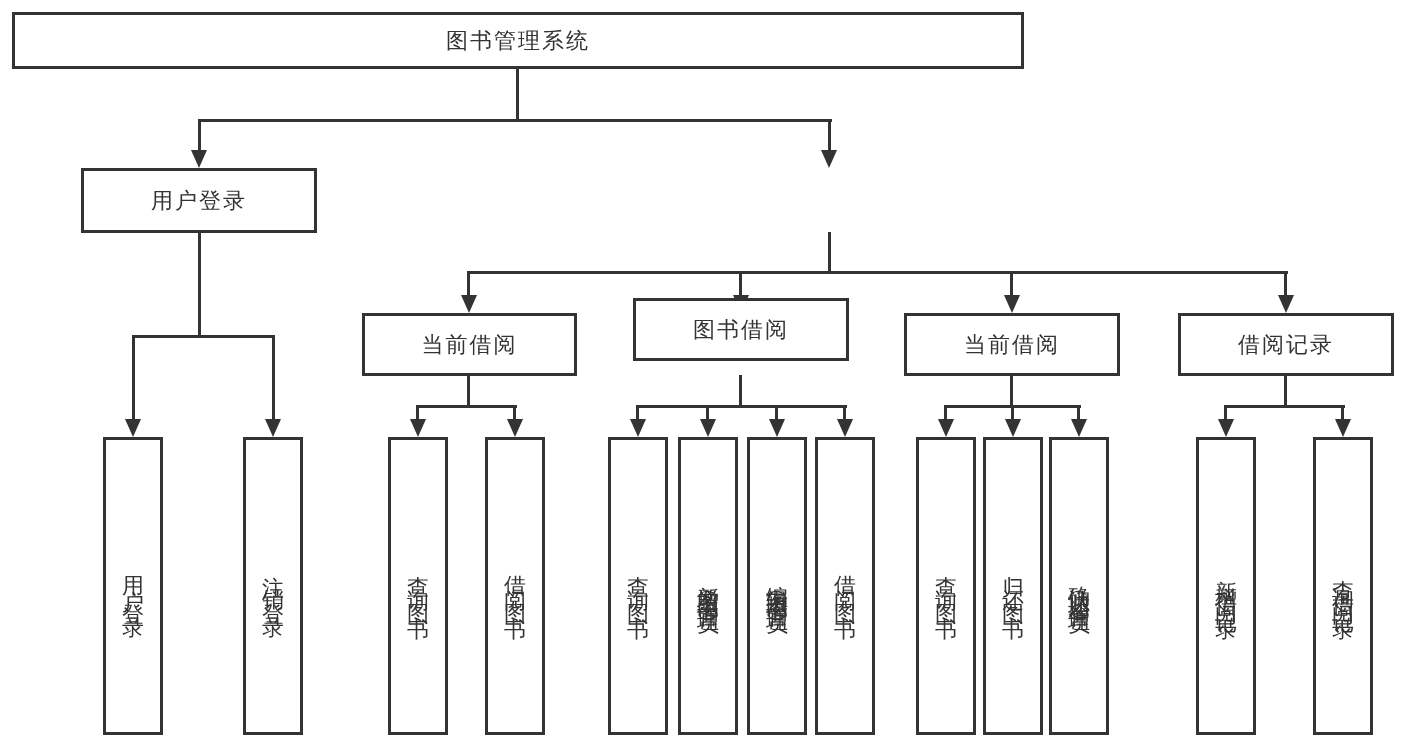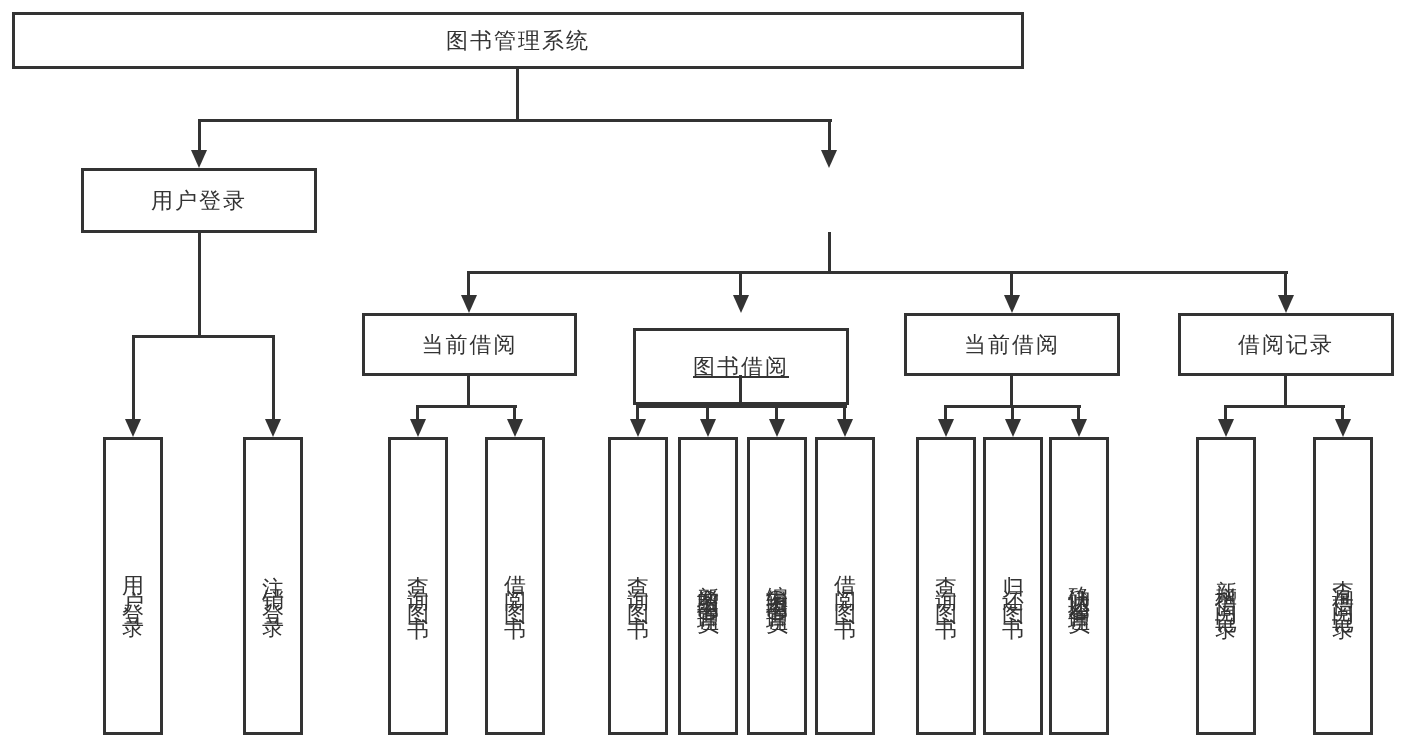--- a/index.html
+++ b/index.html
@@ -82,21 +82,21 @@
   <div class="vline" style="left:467px; top:271px; height:26px;"></div>
   <div class="arrow" style="left:461px; top:295px;"></div>
   <div class="vline" style="left:739px; top:271px; height:26px;"></div>
   <div class="arrow" style="left:733px; top:295px;"></div>
   <div class="vline" style="left:1010px; top:271px; height:26px;"></div>
   <div class="arrow" style="left:1004px; top:295px;"></div>
   <div class="vline" style="left:1284px; top:271px; height:26px;"></div>
   <div class="arrow" style="left:1278px; top:295px;"></div>
 
   <div class="node" style="left:362px; top:313px; width:215px; height:63px;">当前借阅</div>
-  <div class="node" style="left:633px; top:328px; width:216px; height:77px;text-decoration:underline;">图书借阅</div>
+  <div class="node" style="left:633px; top:298px; width:216px; height:63px;">图书借阅</div>
   <div class="node" style="left:904px; top:313px; width:216px; height:63px;">当前借阅</div>
   <div class="node" style="left:1178px; top:313px; width:216px; height:63px;">借阅记录</div>
 
   <div class="vline" style="left:467px; top:375px; height:32px;"></div>
   <div class="hline" style="left:416px; top:405px; width:101px;"></div>
   <div class="vline" style="left:416px; top:405px; height:16px;"></div>
   <div class="arrow" style="left:410px; top:419px;"></div>
   <div class="vline" style="left:513px; top:405px; height:16px;"></div>
   <div class="arrow" style="left:507px; top:419px;"></div>
 

